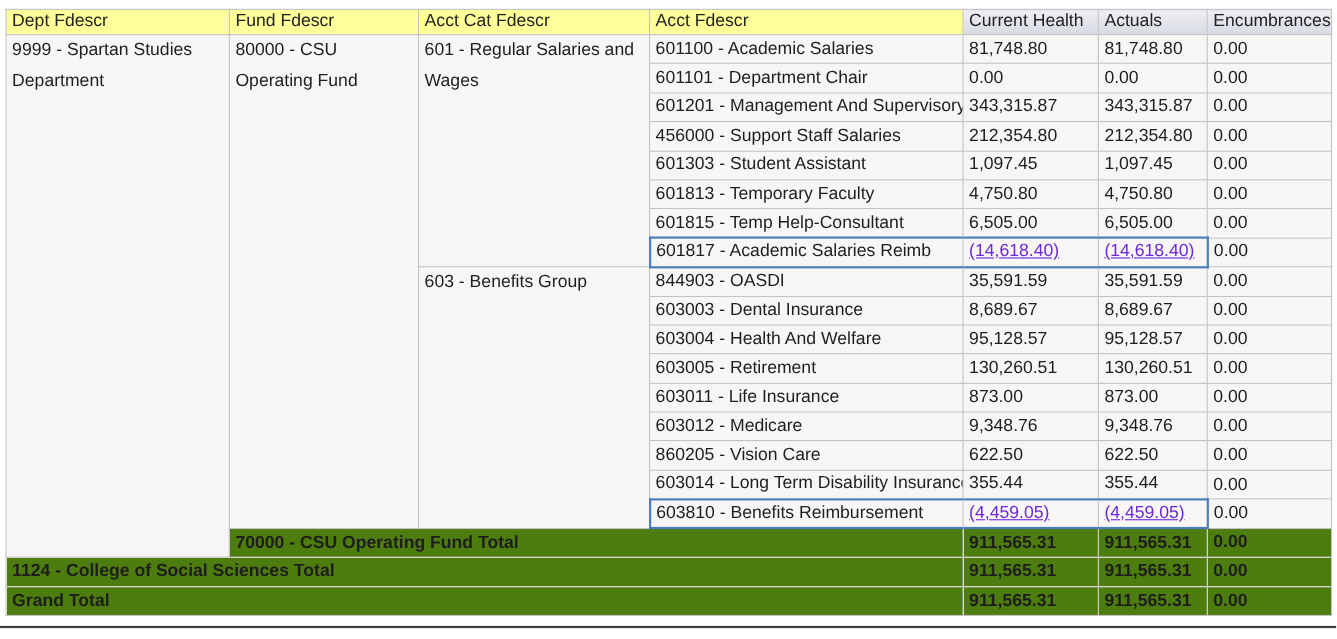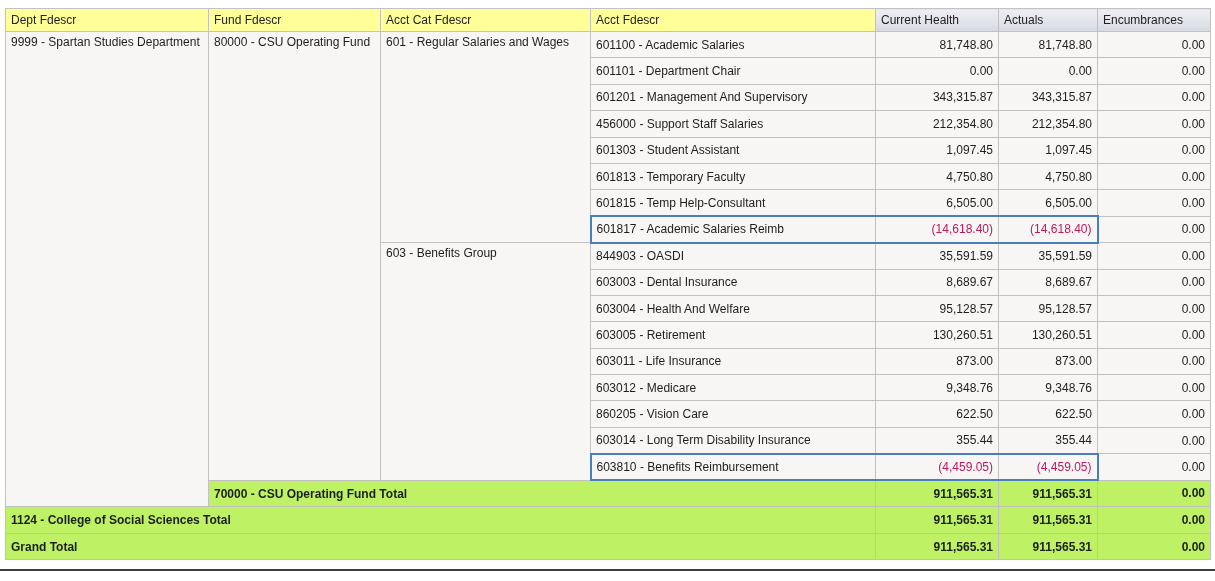--- a/index.html
+++ b/index.html
@@ -17,21 +17,21 @@
   }
   .report {
     position: absolute;
     left: 5px;
     top: 8px;
   }
   table.pivot {
     border-collapse: collapse;
     table-layout: fixed;
     width: 1205px;
-    font-size: 12px;
+    font-size: 16px;
     color: #1e1e1e;
   }
   table.pivot th,
   table.pivot td {
     border: 1px solid #c2c2c2;
     padding: 0 5px;
     overflow: hidden;
   }
   table.pivot {
     border: 1px solid #949494;
@@ -54,26 +54,26 @@
   
   tr.data { height: 26.4px; margin-top: 20px; }
   td.body { background: #F7F6F4; }
   td.desc {
     vertical-align: top;
     padding-top: 4px;
     white-space: normal;
     line-height: 1.75;
   }
   td.acct { white-space: nowrap; }
-  td.num  { text-align: right; white-space: nowrap; }
-  .neg { color: #be185d; }
+  td.num  { white-space: nowrap; }
+  .neg { color: #6d28d9; text-decoration: underline; }
   
   tr.total { height: 26.6px; }
   tr.total td {
-    background: #bef264;
+    background: #4d7c0f;
     font-weight: bold;
     border-top: 1px solid #9a9a9a;
   }
   tr.total td.label { white-space: nowrap; }
   
   .hlL {
     border-top: 2px solid #4A7EBD !important;
     border-bottom: 2px solid #4A7EBD !important;
     border-left: 2px solid #4A7EBD !important;
   }

